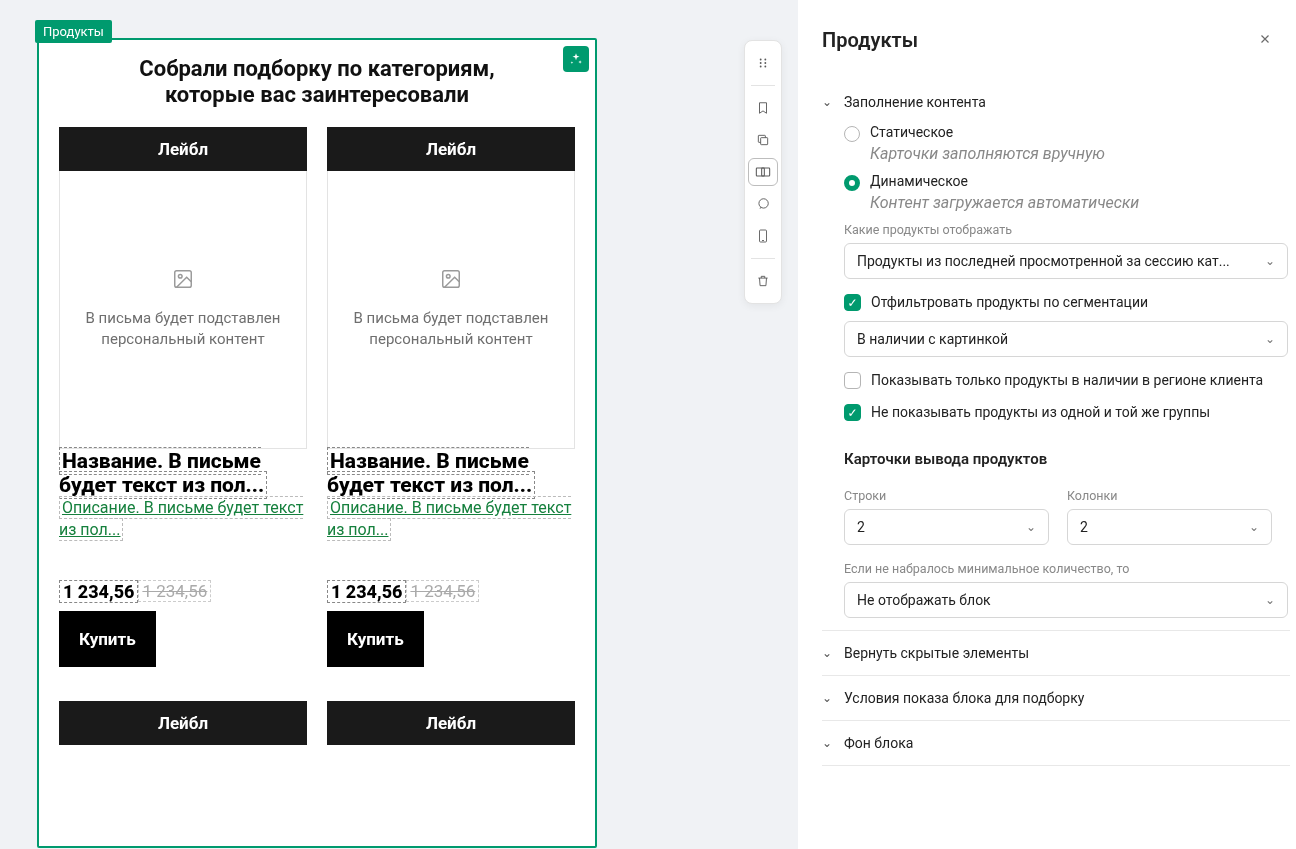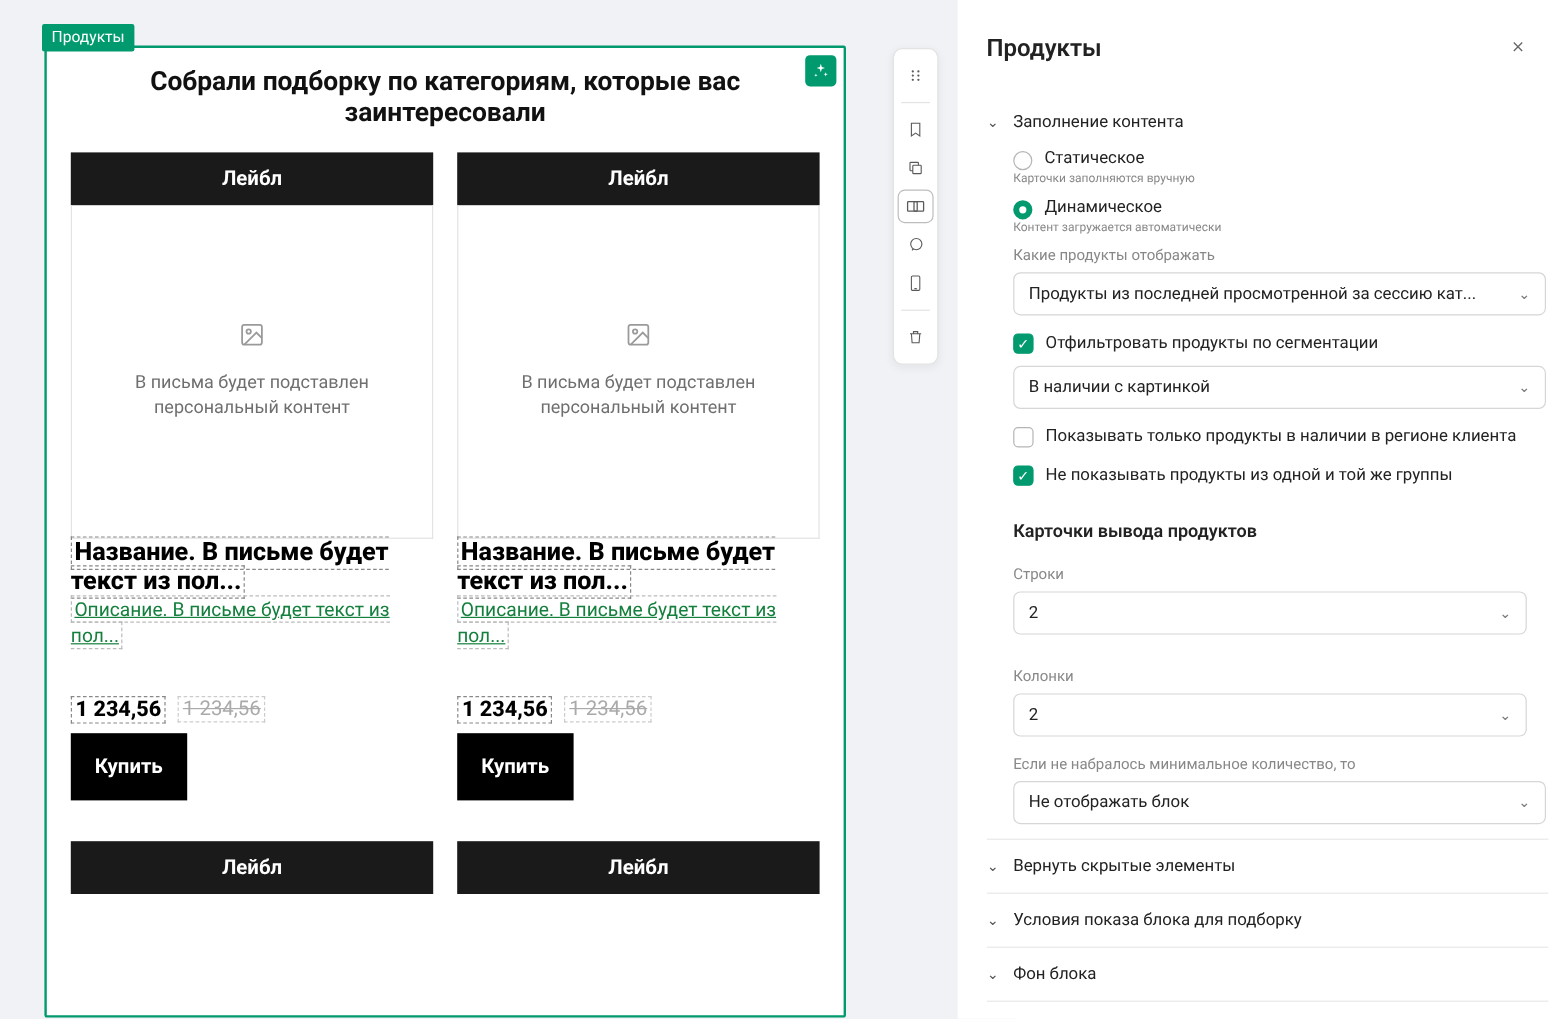--- a/index.html
+++ b/index.html
@@ -27,21 +27,21 @@
   color: #fff;
   font-size: 13px;
   padding: 4px 8px;
   border-radius: 2px;
   z-index: 5;
 }
 .email-frame {
   position: absolute;
   top: 38px;
   left: 37px;
-  width: 668px;
+  width: 560px;
   border: 2px solid #009a6e;
   border-radius: 2px;
   background: #fff;
   padding: 16px 20px 20px 20px;
   height: 810px;
   overflow: hidden;
 }
 .magic-btn {
   position: absolute;
   top: 6px;
@@ -112,21 +112,21 @@
 .prod-desc {
   margin-top: 44px;
   font-size: 16px;
   color: #15803d;
   border: 1px dashed #bbb;
   padding: 1px 2px;
   display: inline;
   line-height: 1.4;
   text-decoration: underline;
 }
-.price-row { margin-top: 38px; display: flex; gap: 10px; align-items: center;}
+.price-row { margin-top: 38px; display: flex; align-items: center;}
 .price {
   font-size: 18px;
   font-weight: 800;
   border: 1px dashed #888;
   padding: 0 3px;
 }
 .price-old {
   font-size: 17px;
   color: #aaa;
   text-decoration: line-through;
@@ -213,21 +213,21 @@
 .chevron { color: #555; font-size: 12px; width: 14px; }
 .section-divider { height: 1px; background: #e8e8e8; margin: 0 0 0 0;}
 
 .indent { padding-left: 22px; }
 .radio-row { display: flex; gap: 10px; align-items: flex-start; margin: 8px 0 2px 0; cursor: pointer; }
 .radio-circle {
   width: 16px; height: 16px; border-radius: 50%; border: 1.5px solid #b5b5b5; margin-top: 2px; flex-shrink: 0;
 }
 .radio-circle.checked { border: 5px solid #009a6e; width: 16px; height: 16px; }
 .radio-label { font-size: 14px; color: #222; }
-.radio-sub { font-size: 10px; color: #888; margin-bottom: 10px; }
+.radio-sub { font-size: 16px; color: #888; margin-left: 26px; margin-bottom: 10px; font-style: italic; }
 
 .field-label { font-size: 12.5px; color: #888; margin: 10px 0 6px 0; }
 .select {
   border: 1px solid #d6d6d6;
   border-radius: 6px;
   padding: 9px 12px;
   font-size: 14px;
   display: flex;
   justify-content: space-between;
   align-items: center;
@@ -241,21 +241,21 @@
 
 .check-row { display: flex; gap: 10px; align-items: flex-start; margin: 14px 18px 0 0; cursor: pointer;}
 .checkbox {
   width: 17px; height: 17px; border-radius: 4px; border: 1.5px solid #b5b5b5; flex-shrink: 0; margin-top: 1px;
   display: flex; align-items: center; justify-content: center; color: #fff; font-size: 12px;
 }
 .checkbox.checked { background: #009a6e; border-color: #009a6e; }
 .check-label { font-size: 14px; color: #222; line-height: 1.3; }
 
 .subhead { font-size: 15px; font-weight: 600; margin: 28px 0 10px 0; color: #222; }
-.two-col { display: flex; gap: 18px; margin-right: 18px; flex-direction: column; }
+.two-col { display: flex; gap: 18px; margin-right: 18px; }
 .two-col > div { flex: 1; }
 .two-col .select { margin-right: 0; }
 
 .collapsed-section {
   padding: 14px 0;
   display: flex;
   align-items: center;
   gap: 8px;
   font-size: 14px;
   color: #222;

